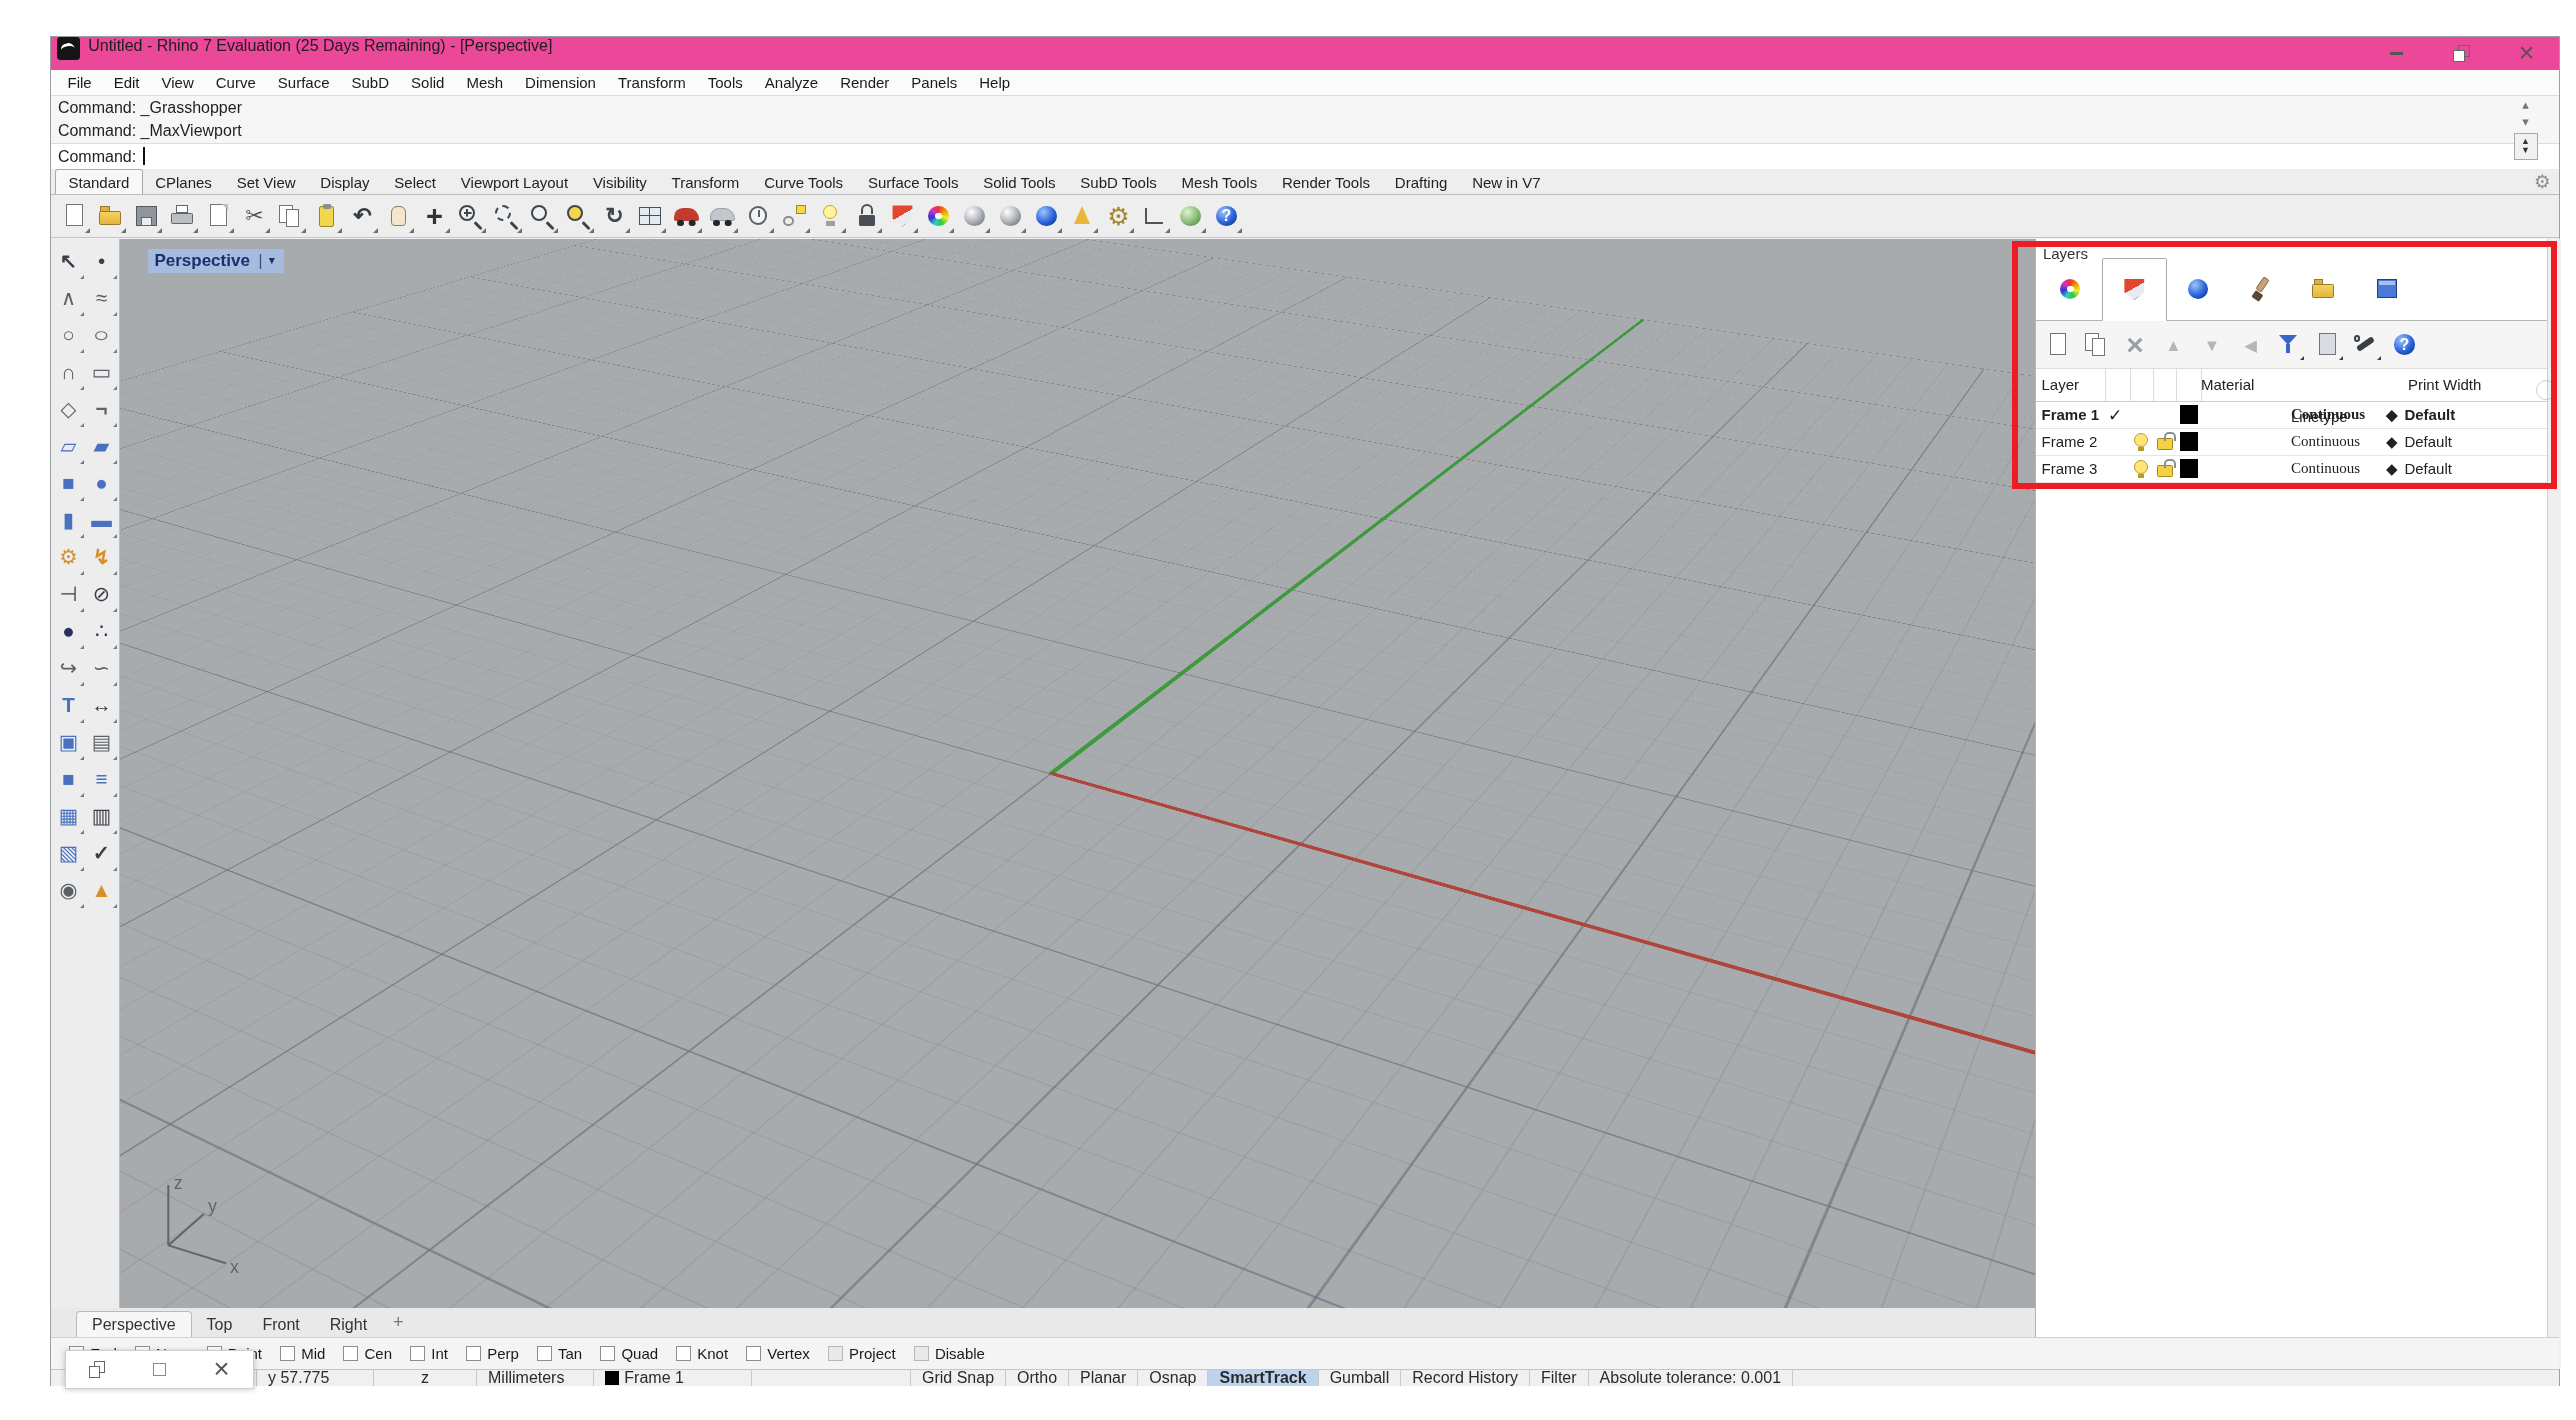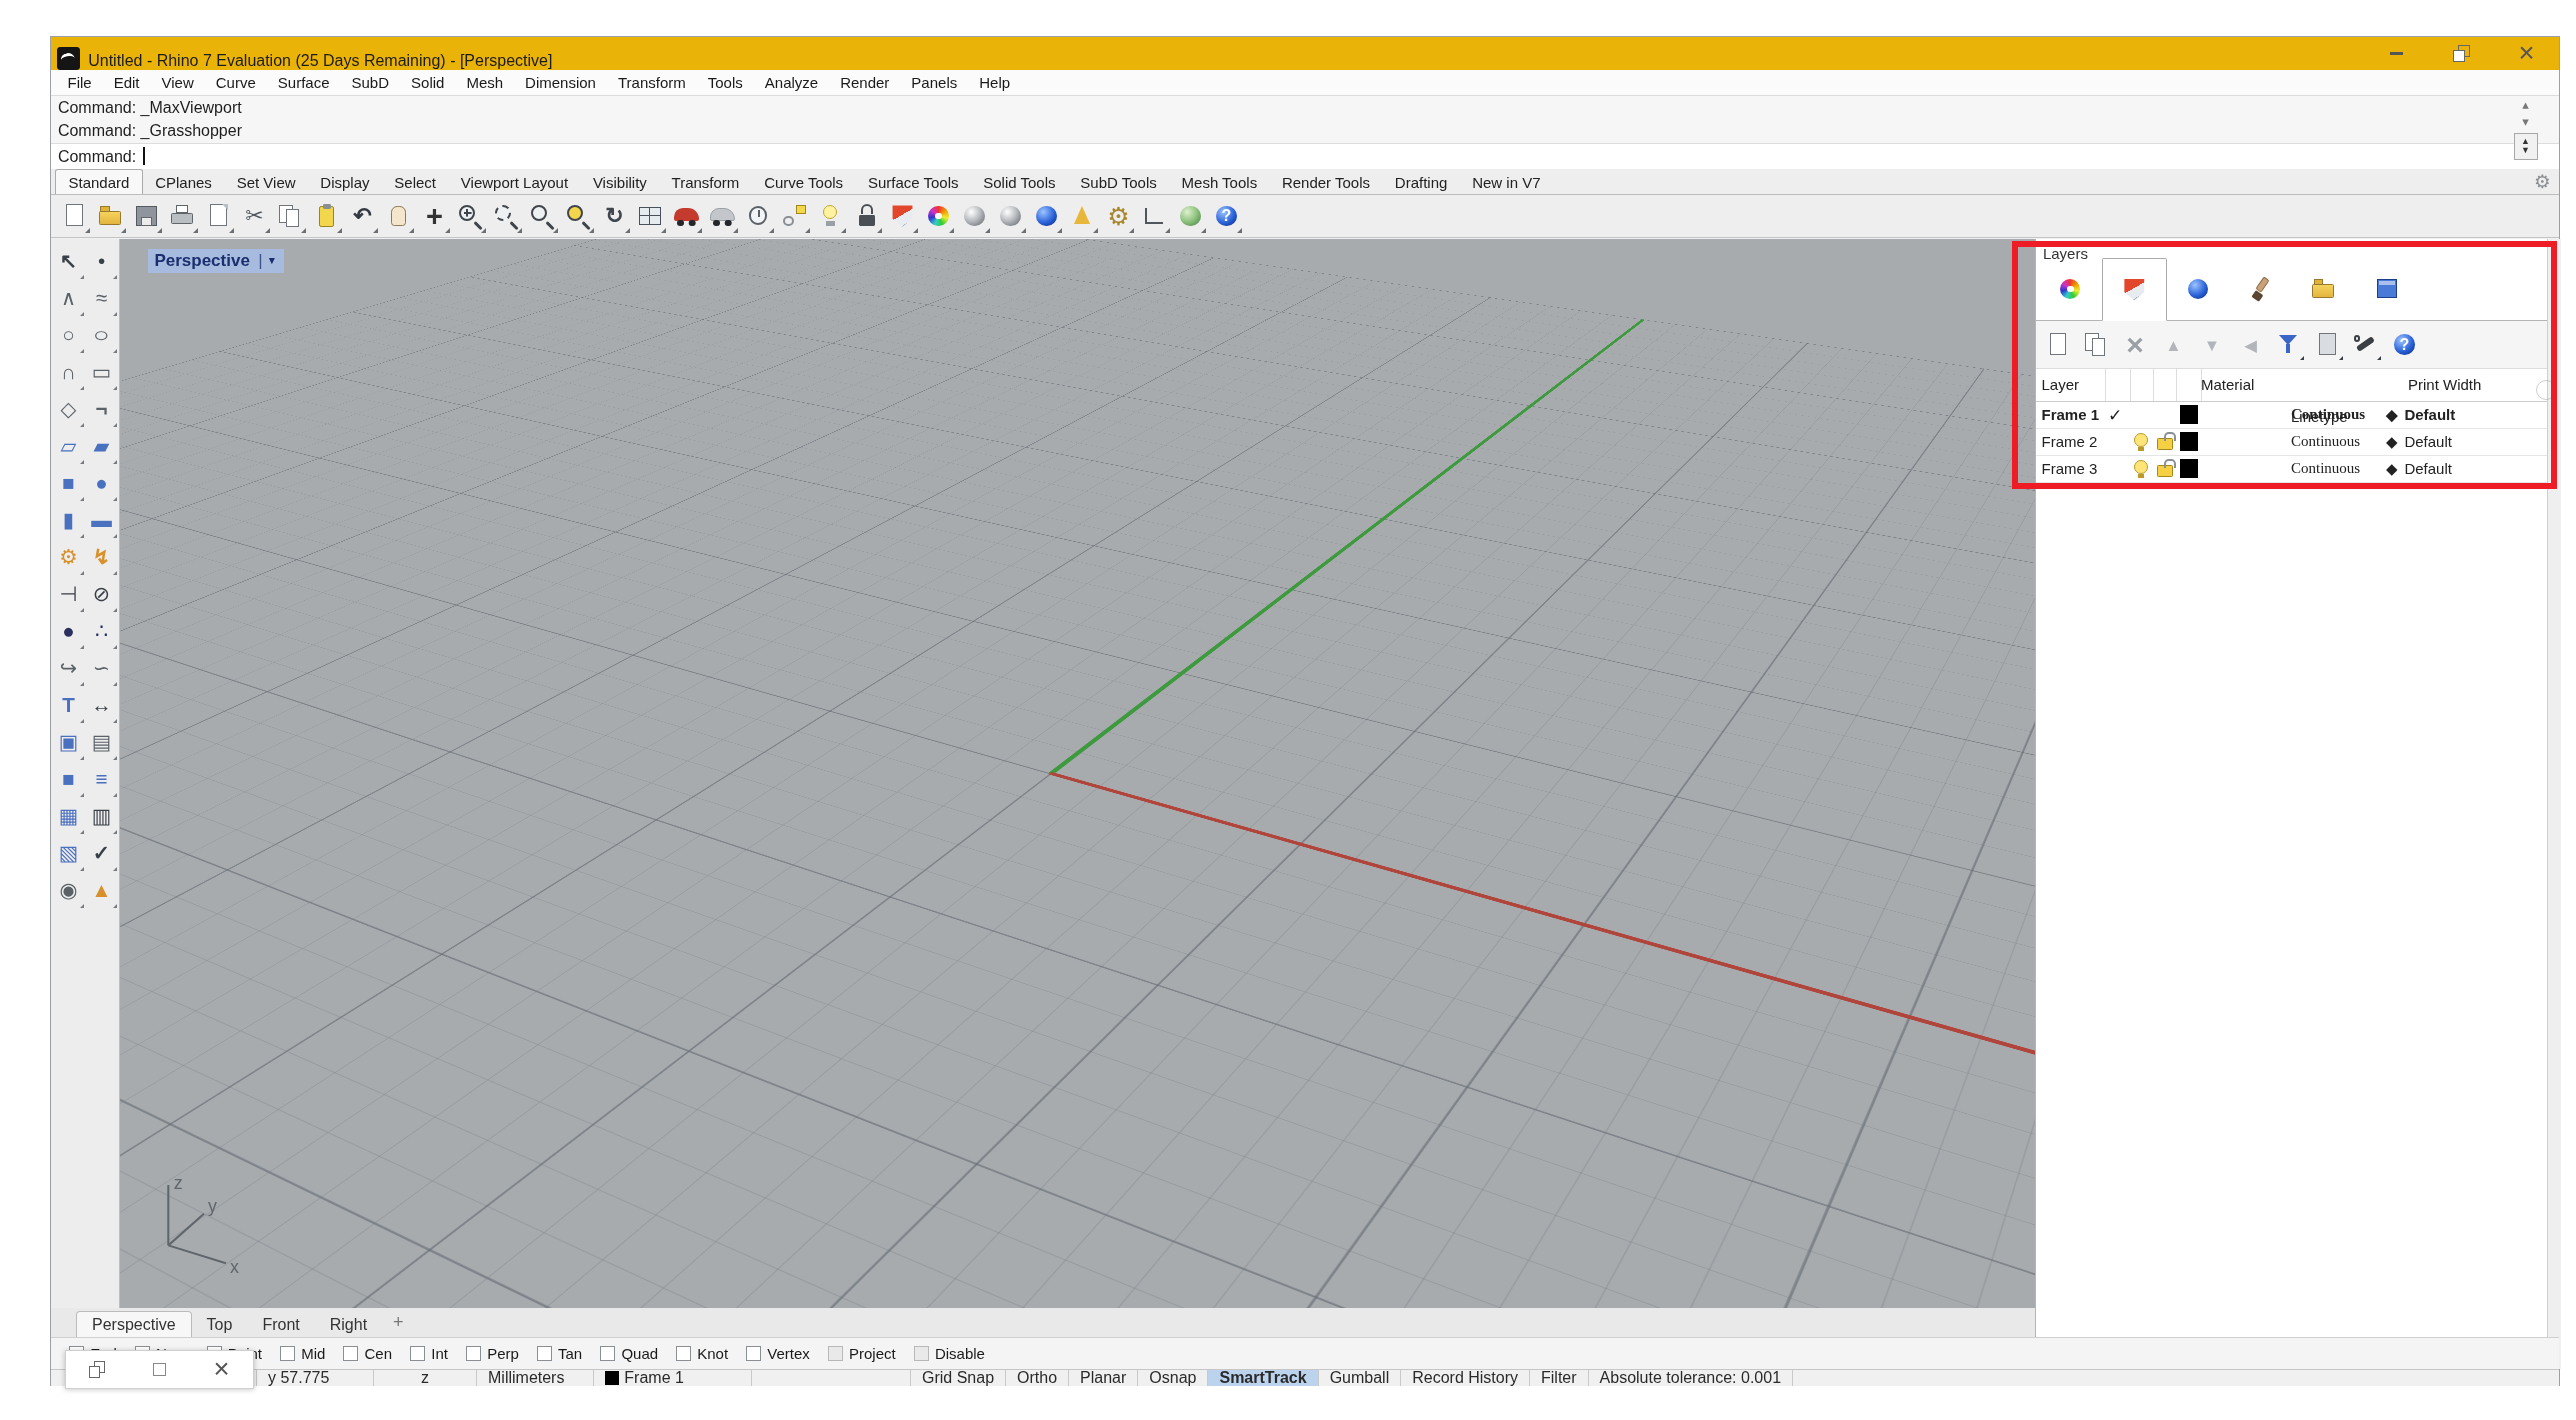--- a/index.html
+++ b/index.html
@@ -2,22 +2,22 @@
 <html style="font-size:11px"><head>
 <meta charset="utf-8">
 <style>
   html,body{margin:0;padding:0;}
   .page{position:relative;width:2576px;height:1421px;background:#ffffff;
         font-family:"Liberation Sans",sans-serif;overflow:hidden;}
   .app{position:absolute;left:50px;top:36px;width:2510px;height:1350px;
        background:#f0f0f0;border:0.7px solid #9aa0a6;box-sizing:border-box;}
 
   
-  .titlebar{position:absolute;left:0;top:0;width:100%;height:33px;background:#eab308;
-            display:flex;align-items:flex-end;}
+  .titlebar{position:absolute;left:0;top:0;width:100%;height:33px;background:#ec4899;
+            display:flex;align-items:flex-start;}
   .app-icon{width:23.4px;height:23.4px;margin-left:5.5px;background:#151515;border-radius:3.4px;
             position:relative;flex:0 0 auto;}
   .app-icon::after{content:"";position:absolute;left:4.1px;top:6.2px;width:14.4px;height:10.3px;
             border-top:3.4px solid #fff;border-radius:55% 60% 0 0;transform:rotate(-10deg);}
   .title-text{margin-left:8.3px;font-size:16px;color:#1c1c1c;white-space:nowrap;}
   .win-controls{margin-left:auto;display:flex;height:100%;}
   .win-btn{width:65px;display:flex;align-items:center;justify-content:center;}
   [data-icon="min"] .wicon{width:13.8px;height:2.1px;background:#555;}
   [data-icon="restore"] .wicon{position:relative;width:16.5px;height:16.5px;}
   [data-icon="restore"] .wicon::before{content:"";position:absolute;right:0;top:0;width:9.6px;height:9.6px;border:1.4px solid #666;}
@@ -264,22 +264,22 @@
         <span class="menu-item">Dimension</span>
         <span class="menu-item">Transform</span>
         <span class="menu-item">Tools</span>
         <span class="menu-item">Analyze</span>
         <span class="menu-item">Render</span>
         <span class="menu-item">Panels</span>
         <span class="menu-item">Help</span>
     </div>
 
     <div class="cmdarea">
+      <div class="cmd-line">Command: _Grasshopper</div>
       <div class="cmd-line">Command: _MaxViewport</div>
-      <div class="cmd-line">Command: _Grasshopper</div>
       <div class="cmd-line cmd-prompt">
         <span>Command:</span>
         <span class="caret"></span>
       </div>
       <div class="cmd-rail">
         <span class="rail-btn">▴</span>
         <span class="rail-btn">▾</span>
         <div class="spinner">
           <span>▲</span>
           <span>▼</span>

